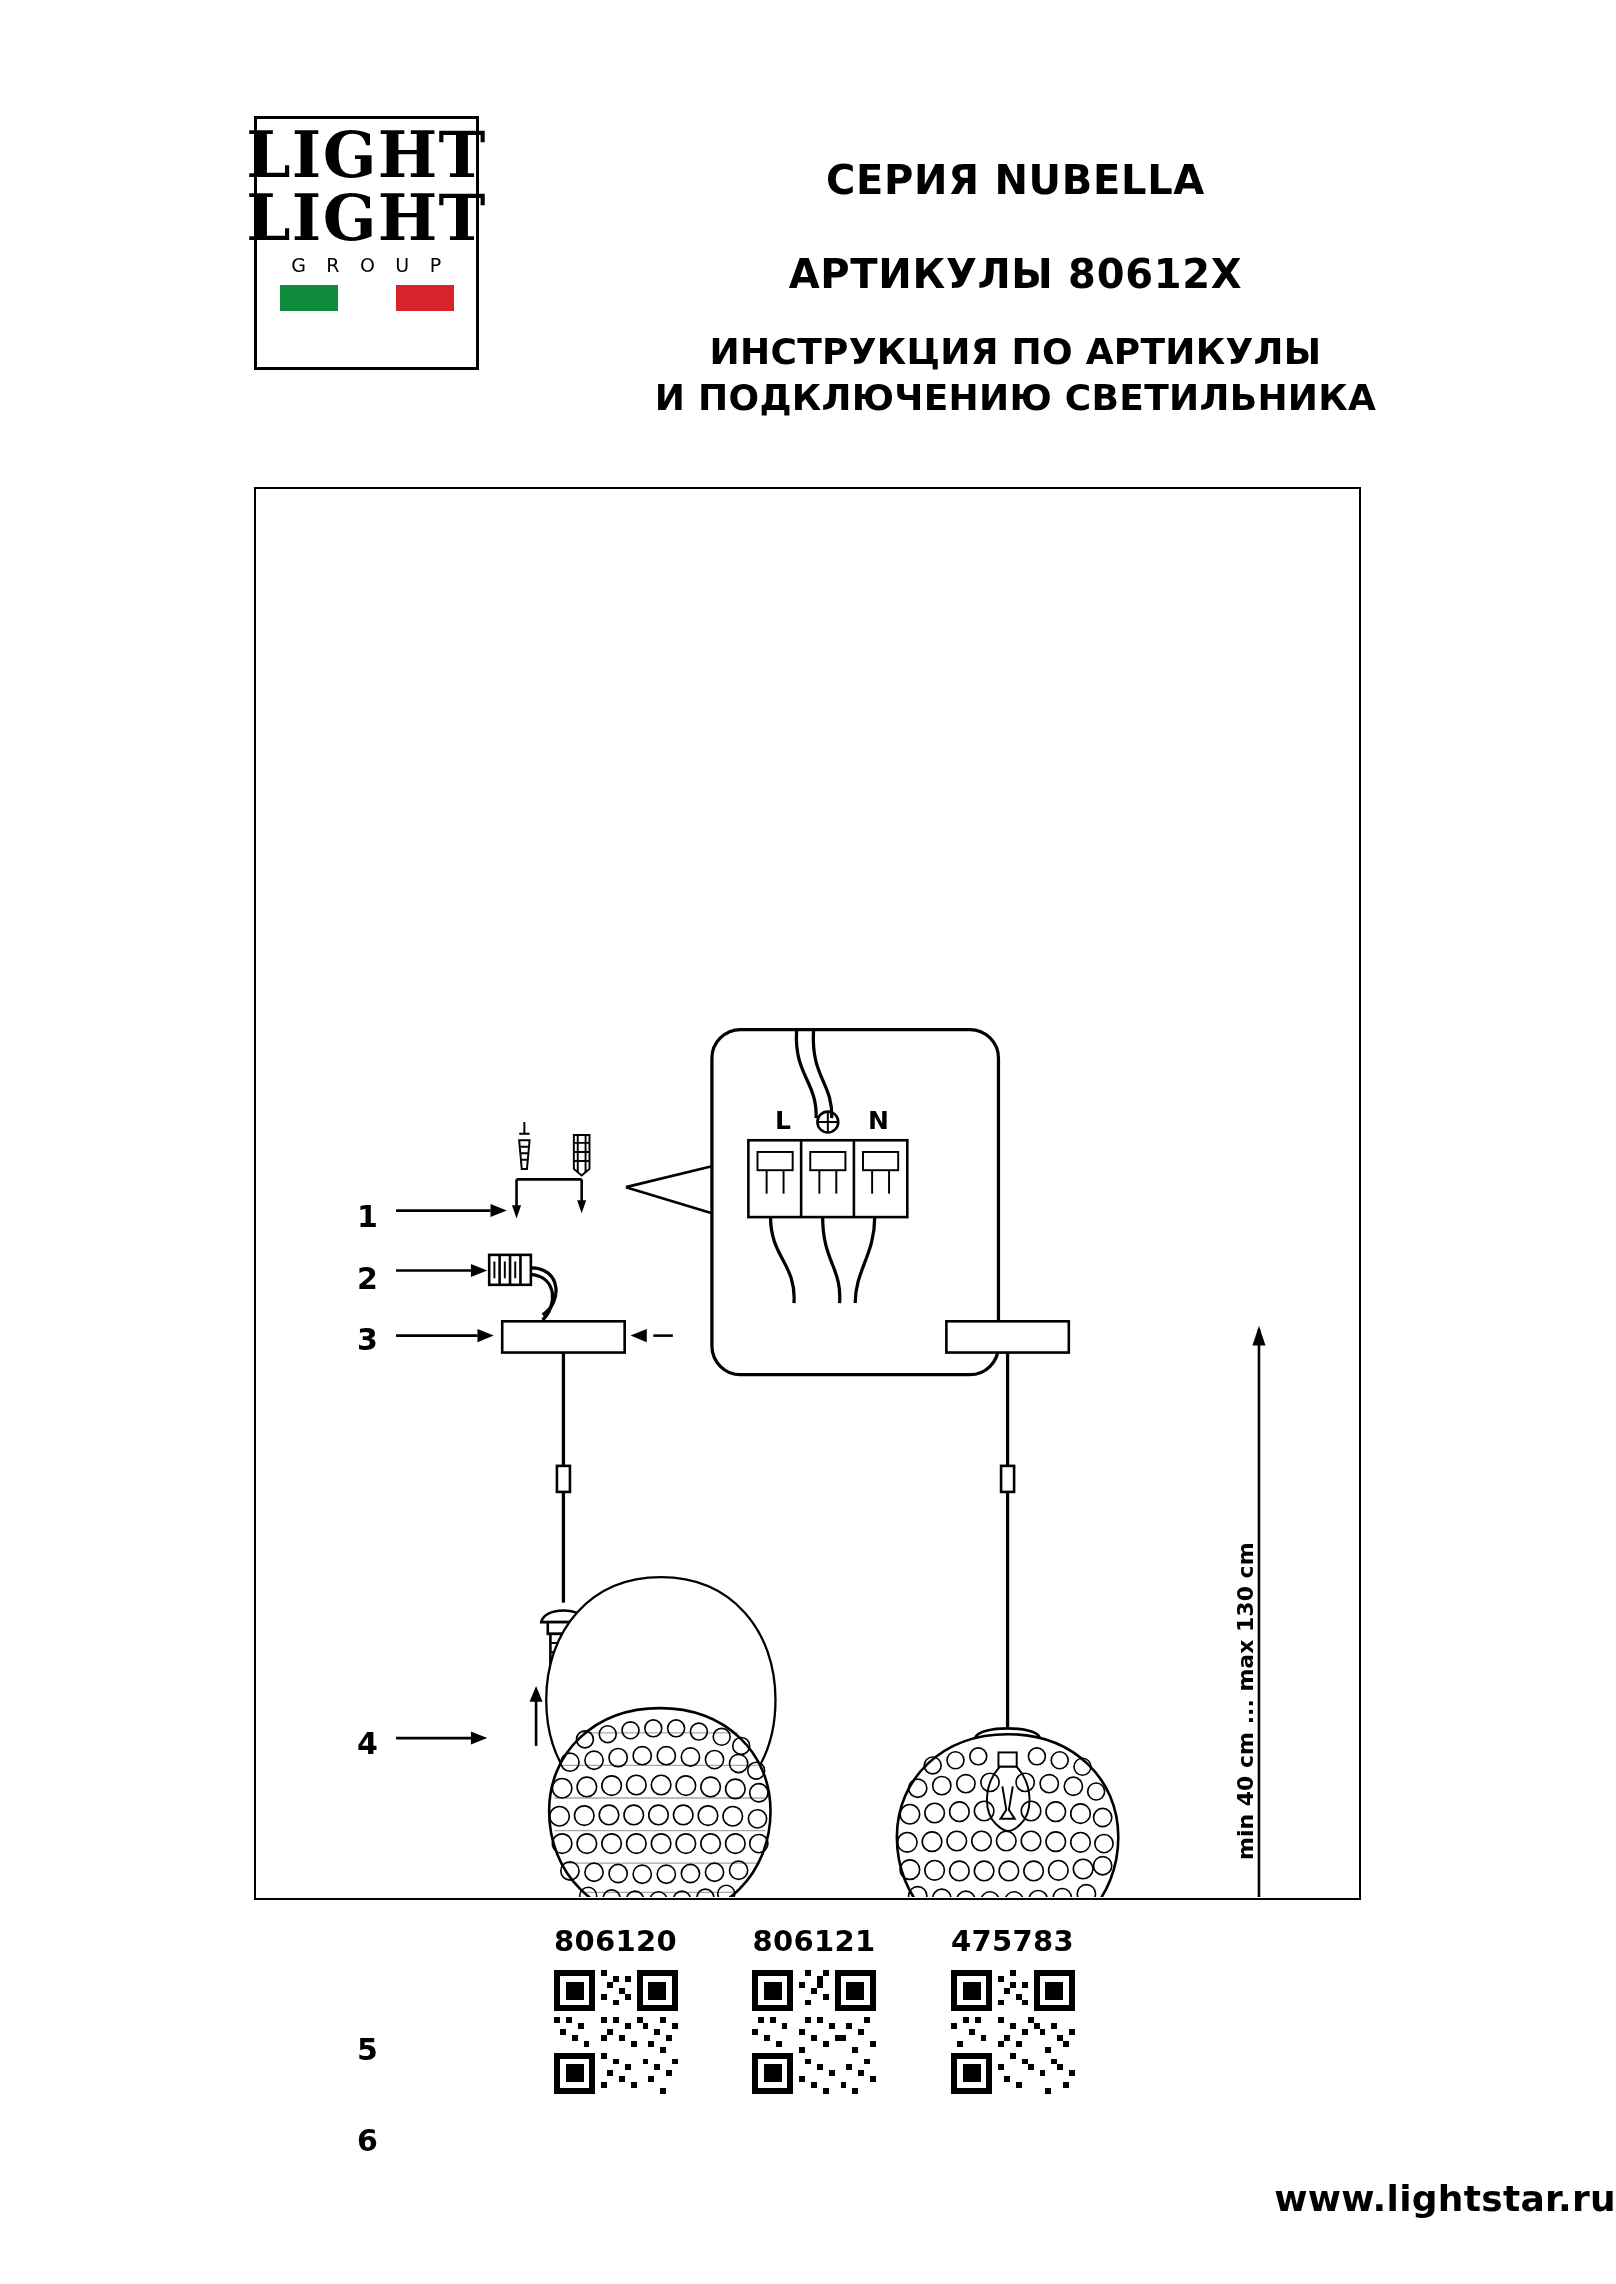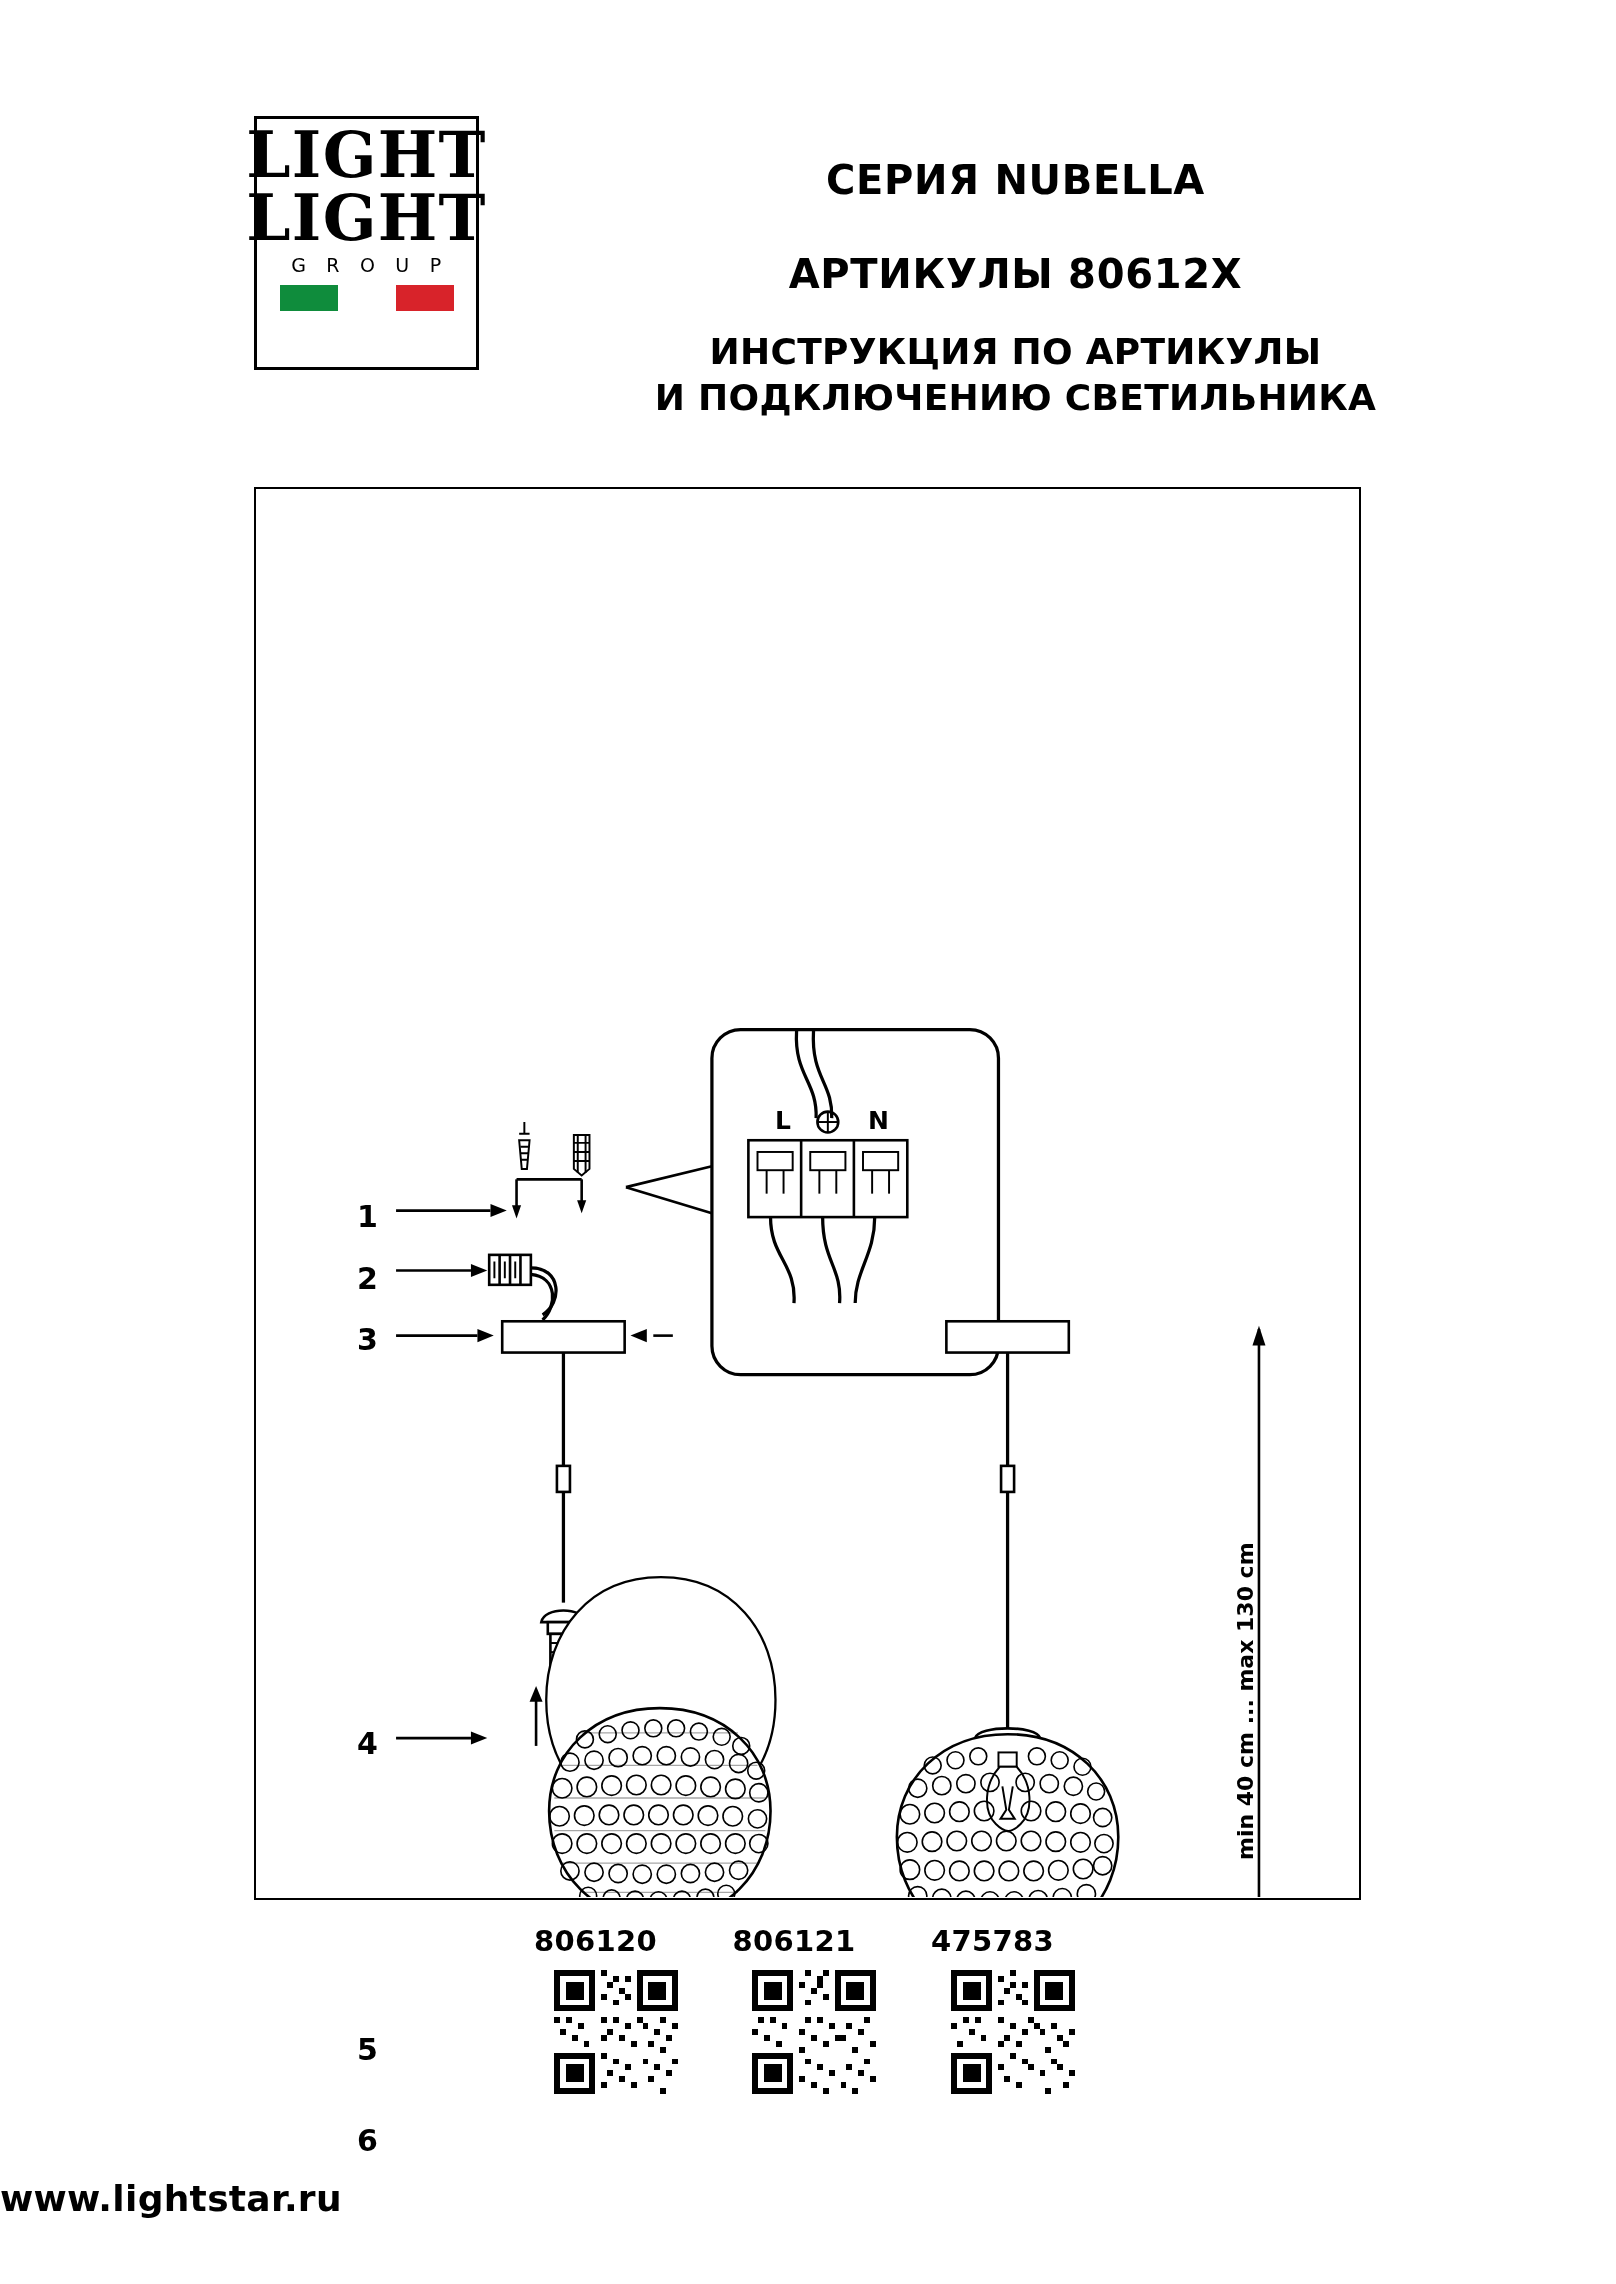--- a/index.html
+++ b/index.html
@@ -71,30 +71,30 @@
   .vert-dim{
     position:absolute; font-weight:bold; font-size:22px;
     transform:rotate(-90deg); transform-origin:left top; white-space:nowrap;
   }
 
   
   .codes{
     position:absolute; left:534px; top:1924px; width:560px;
     display:flex; justify-content:space-between;
   }
-  .code-item{ width:163px; }
+  .code-item{ width:163px; text-align:center; }
   .code-label{ font-weight:bold; font-size:29px; letter-spacing:0.3px; }
   .qr{
     width:124px; height:124px; margin:11.7px auto 0 auto;
     background:#fff; position:relative;
   }
   .qr svg{display:block;}
 
   .site{
-    position:absolute; left:0; top:2178px; width:1616px; text-align:left;
+    position:absolute; left:0; top:2178px; width:1616px; text-align:right;
     font-weight:bold; font-size:36px; letter-spacing:0.3px;
   }
 </style>
 </head>
 <body>
 
 <div class="page">
 
   <div class="logo-box">
     <div class="logo-light">LIGHT</div>

